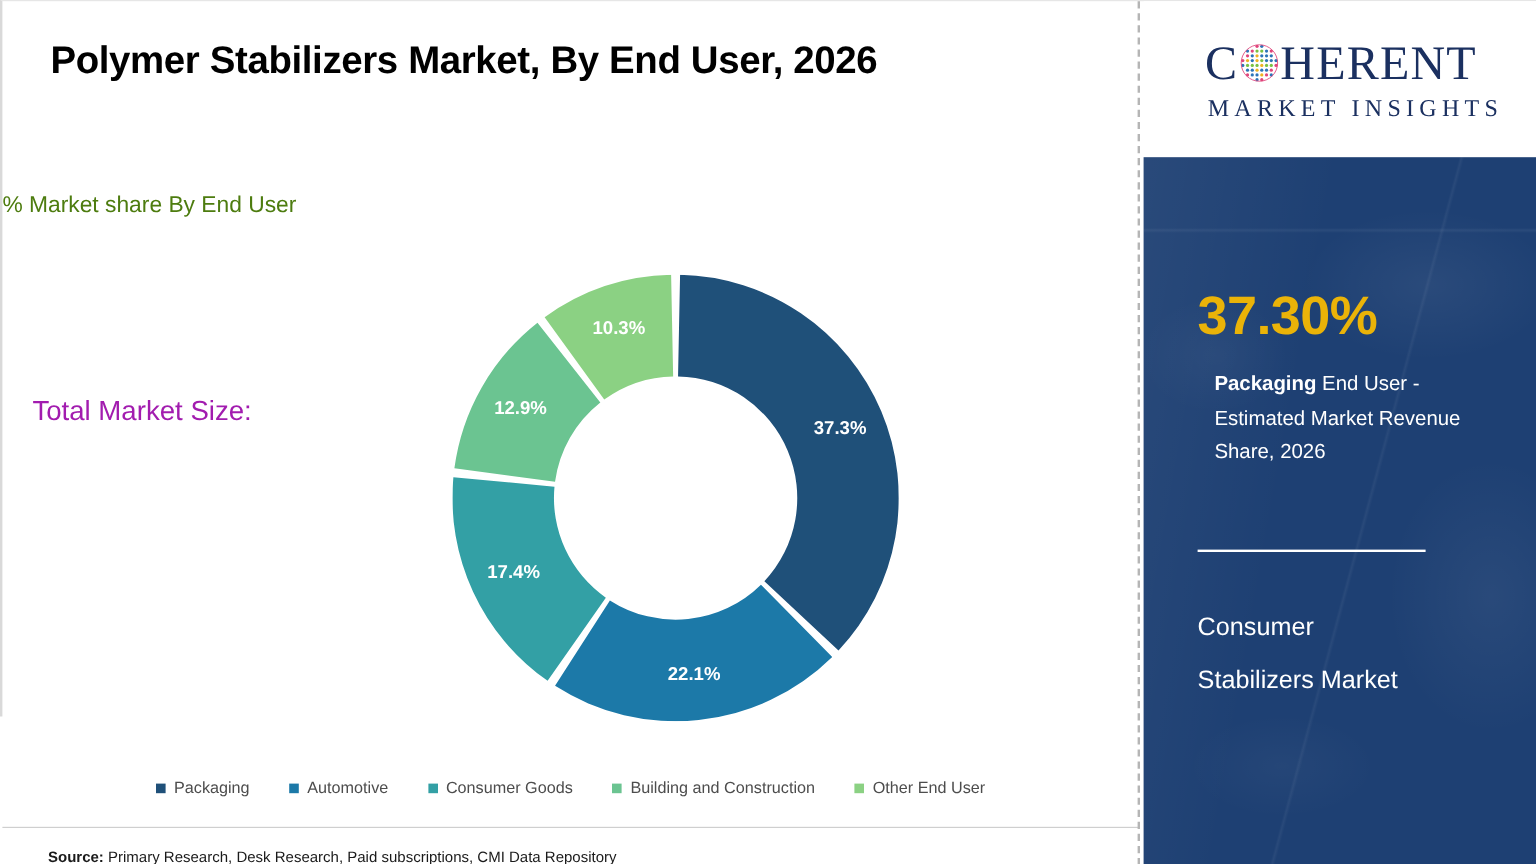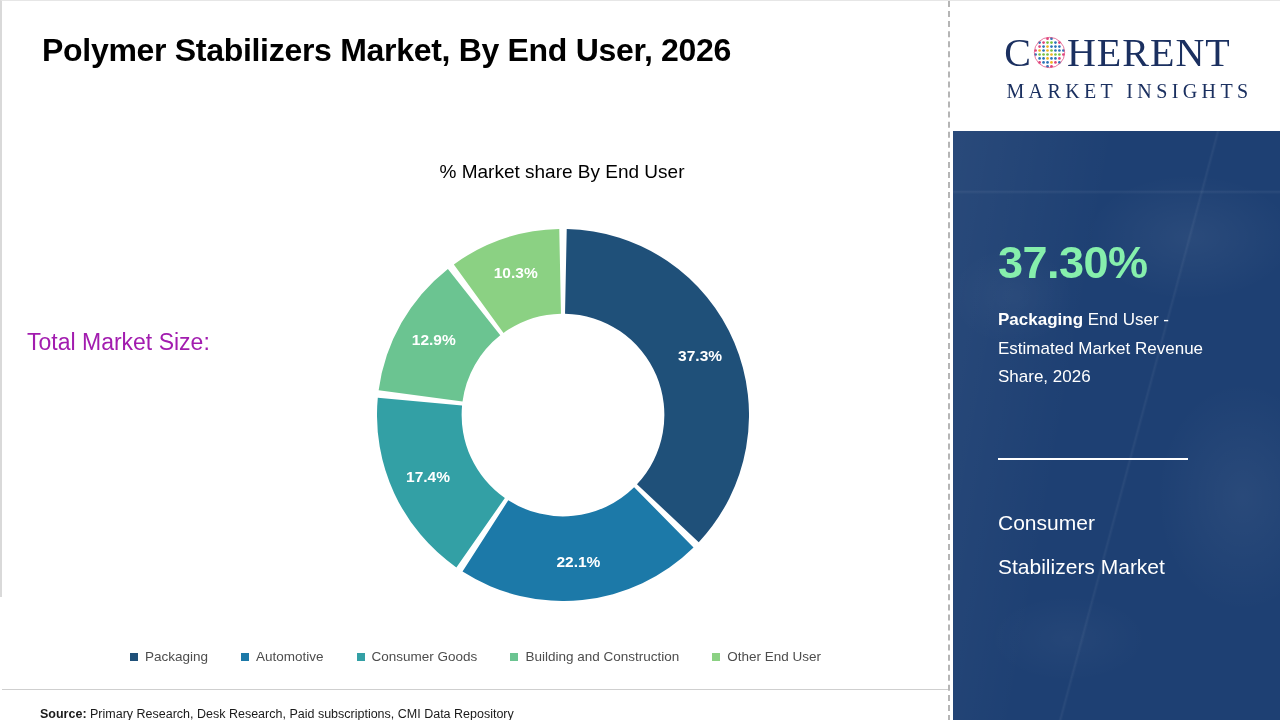--- a/index.html
+++ b/index.html
@@ -31,23 +31,22 @@
     font-weight: bold;
     color: #000000;
     letter-spacing: -0.3px;
     white-space: nowrap;
   }
 
   #chart-subtitle {
     position: absolute;
     left: 0; top: 160px;
     width: 1120px;
-    text-align: center;
     font-size: 19px;
-    color: #000000;
+    color: #4d7c0f;
   }
 
   #total-market {
     position: absolute;
     left: 25px; top: 322px;
     font-size: 23px;
     color: #a21caf;
     line-height: 1.72;
   }
   #total-market .value { font-weight: bold; display: block; }
@@ -189,28 +188,28 @@
       linear-gradient(to bottom, rgba(255,255,255,0) 10%, rgba(255,255,255,0.06) 10.3%, rgba(255,255,255,0) 10.7%),
       linear-gradient(105deg, rgba(255,255,255,0) 54%, rgba(255,255,255,0.05) 54.4%, rgba(255,255,255,0) 54.9%);
     pointer-events: none;
   }
 
   #stat-value {
     position: absolute;
     left: 45px; top: 109px;
     font-size: 45px;
     font-weight: bold;
-    color: #86efac;
+    color: #eab308;
     letter-spacing: -0.5px;
     line-height: 1;
     z-index: 2;
   }
   #stat-desc {
     position: absolute;
-    left: 45px; top: 175px;
+    left: 59px; top: 175px;
     width: 222px;
     font-size: 17px;
     color: #ffffff;
     line-height: 1.69;
     z-index: 2;
   }
   #stat-desc .bold { font-weight: bold; }
 
   #panel-rule {
     position: absolute;

